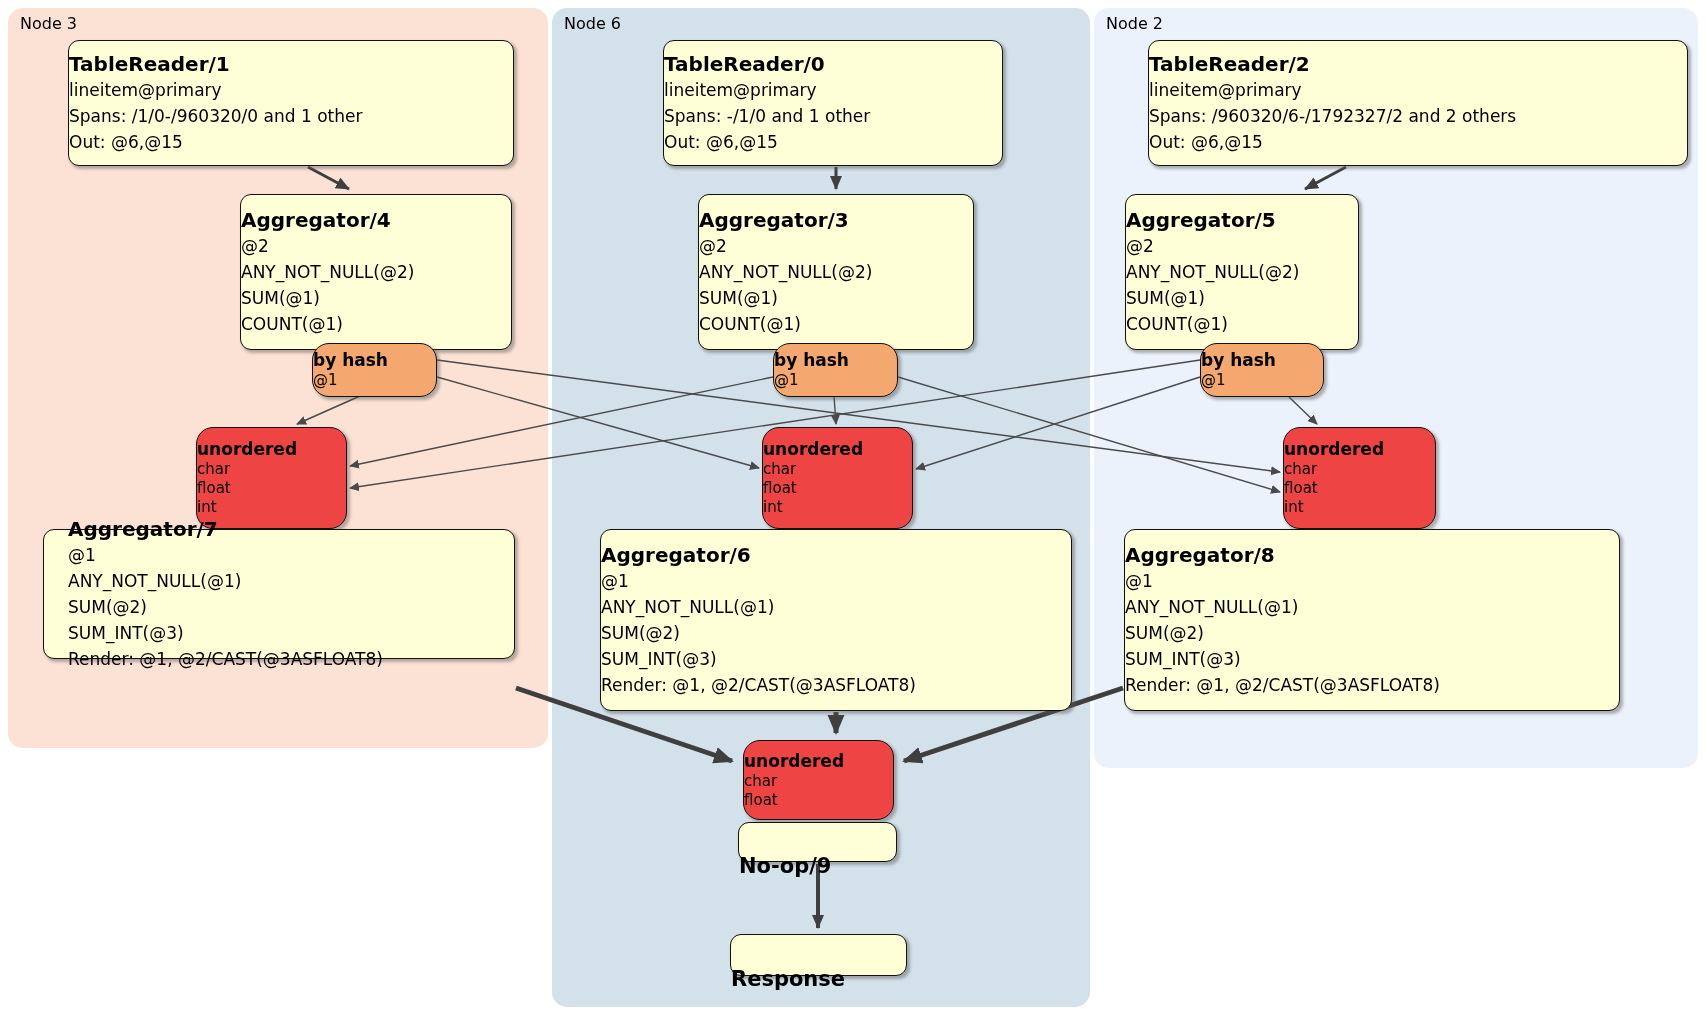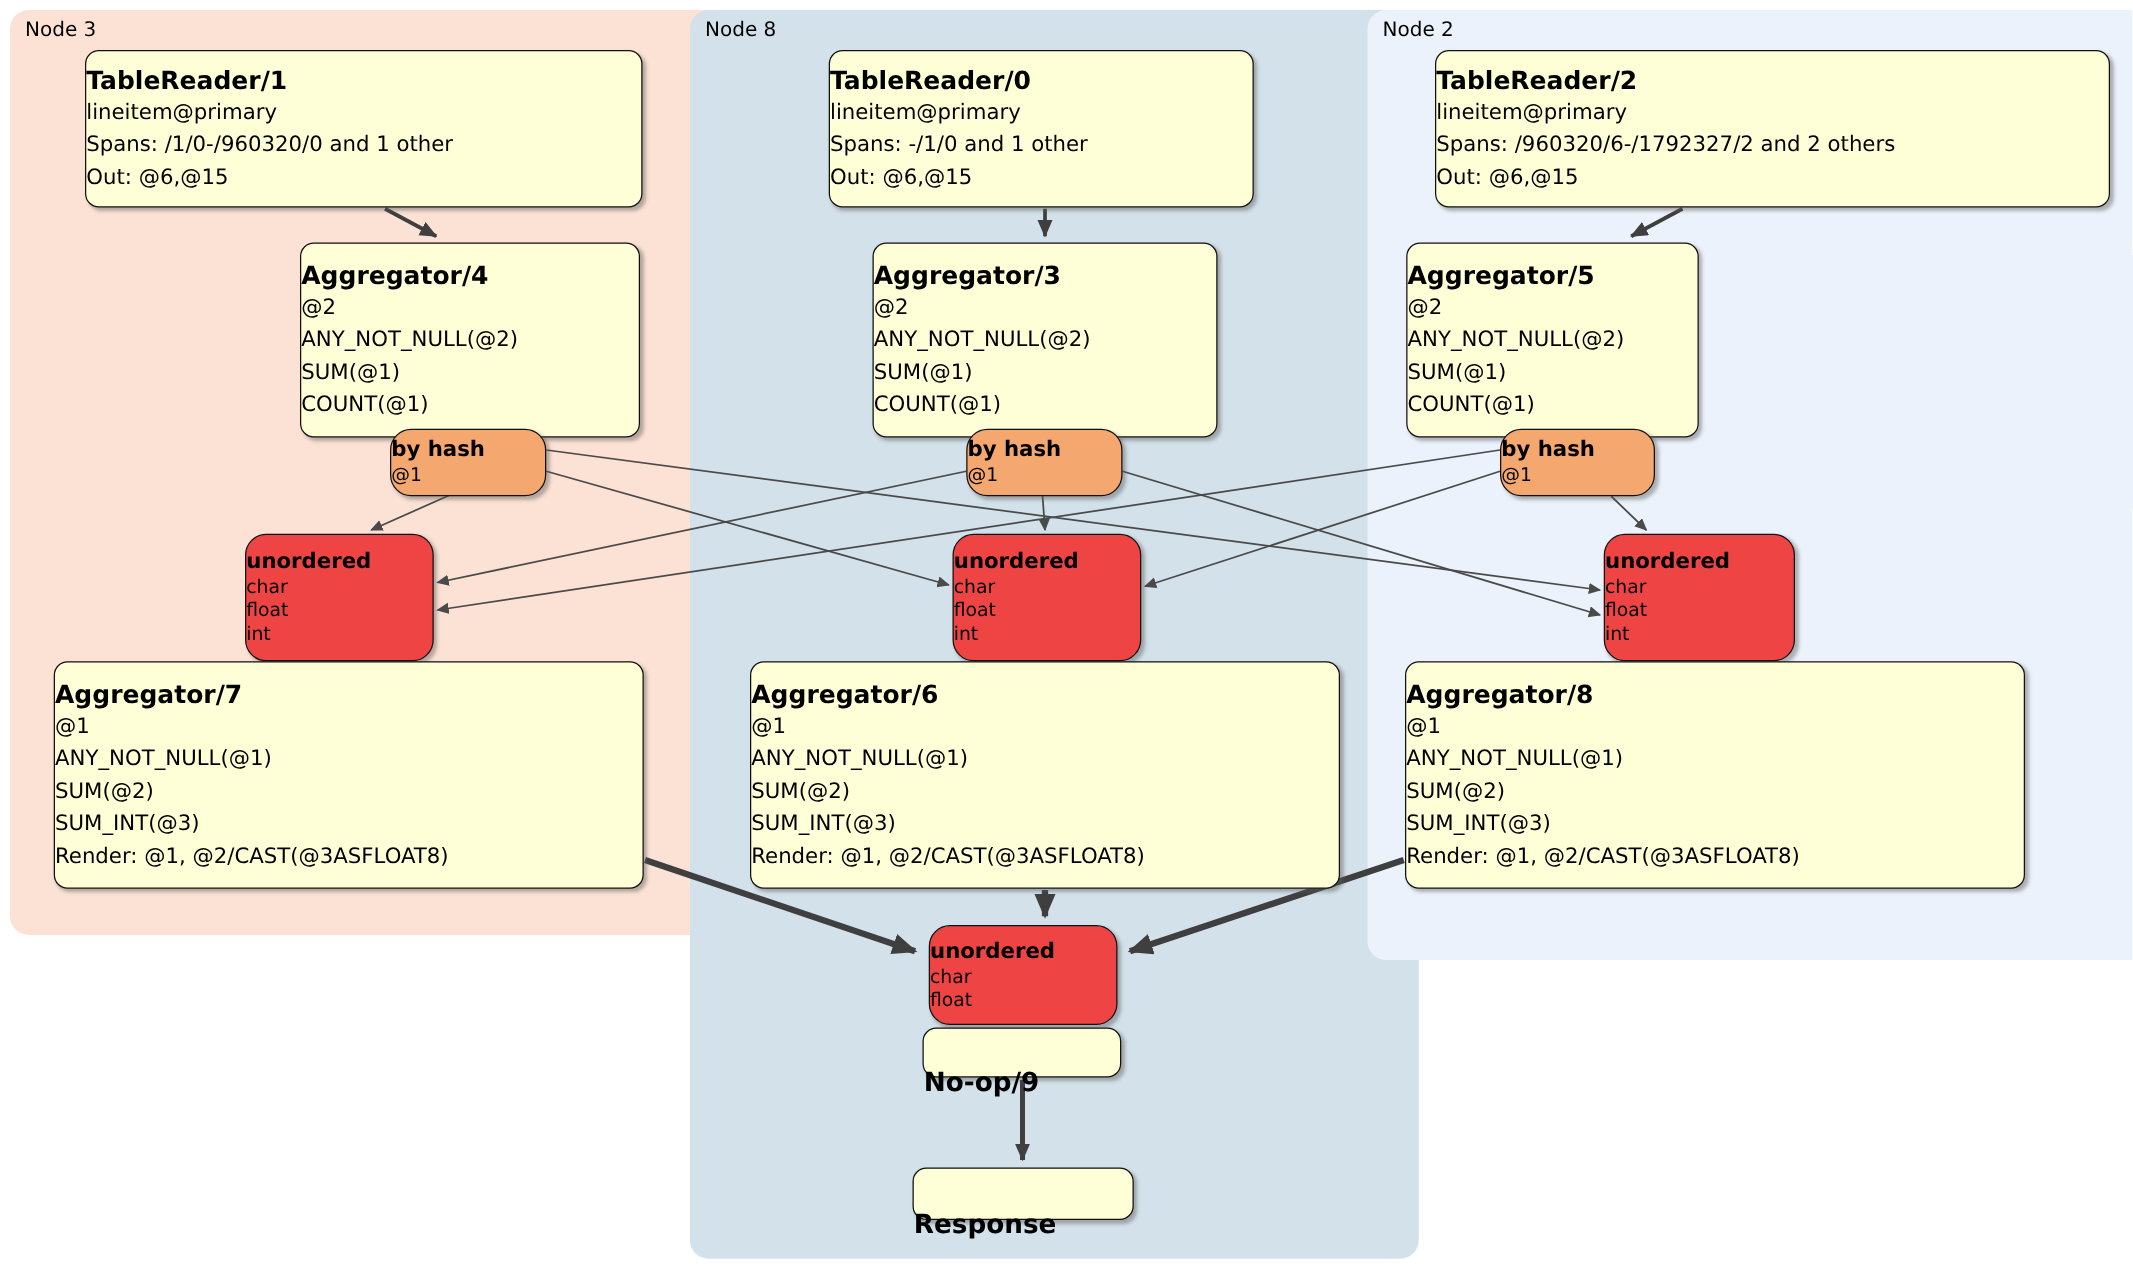--- a/index.html
+++ b/index.html
@@ -1,20 +1,20 @@
 <!DOCTYPE html>
 <html><head>
 <meta charset="utf-8">
 <style>
   html,body { margin:0; padding:0; background:#ffffff; }
   .canvas {
     position:relative; width:1706px; height:1016px; overflow:hidden;
     background:#ffffff; font-family:"DejaVu Sans", sans-serif; color:#000;
   }
-  .band { position:absolute; border-radius:15px; z-index:0;padding-left:45px; }
+  .band { position:absolute; border-radius:15px; z-index:0; }
   .band3 { left:8px; top:8px; width:540px; height:740px; background:#fce2d4; }
   .band1 { left:552px; top:8px; width:538px; height:999px; background:#d3e1ea; }
   .band2 { left:1094px; top:8px; width:604px; height:760px; background:#ecf2fb; }
   .band-label { position:absolute; top:6px; left:12px; font-size:16px; color:#000; }
   svg.edges { position:absolute; left:0; top:0; z-index:1; }
   .box {
     position:absolute; z-index:2; box-sizing:border-box;
     display:flex; flex-direction:column; align-items:flex-start; justify-content:center;
     text-align:center; background:#ffffd7; border:1.6px solid #111;
     border-radius:11px; box-shadow:2.5px 2.5px 3px rgba(90,90,90,0.45);
@@ -30,21 +30,21 @@
 </style>
 </head>
 <body>
 
 <div class="canvas">
 
   <div class="band band3">
     <div class="band-label">Node 3</div>
   </div>
   <div class="band band1">
-    <div class="band-label">Node 8</div>
+    <div class="band-label">Node 6</div>
   </div>
   <div class="band band2">
     <div class="band-label">Node 2</div>
   </div>
 
   <svg class="edges" width="1706" height="1016">
     <defs>
       <marker id="m-thin" markerUnits="userSpaceOnUse" markerWidth="11" markerHeight="10" refX="9" refY="4.5" orient="auto">
         <path d="M0,0 L10,4.5 L0,9 z" fill="#4a4a4a"></path>
       </marker>
@@ -97,21 +97,21 @@
     <div class="box-line">@1</div>
   </div>
 
   <div class="box sync" style="left:196px; top:427px; width:151px; height:102px;">
     <div class="box-title">unordered</div>
     <div class="box-line">char</div>
     <div class="box-line">float</div>
     <div class="box-line">int</div>
   </div>
 
-  <div class="box" style="left:43px; top:529px; width:472px; height:182px;">
+  <div class="box" style="left:43px; top:529px; width:472px; height:130px;padding-left:24px;">
     <div class="box-title">Aggregator/7</div>
     <div class="box-line">@1</div>
     <div class="box-line">ANY_NOT_NULL(@1)</div>
     <div class="box-line">SUM(@2)</div>
     <div class="box-line">SUM_INT(@3)</div>
     <div class="box-line">Render: @1, @2/CAST(@3ASFLOAT8)</div>
   </div>
 
   <div class="box" style="left:663px; top:40px; width:340px; height:126px;">
     <div class="box-title">TableReader/0</div>

